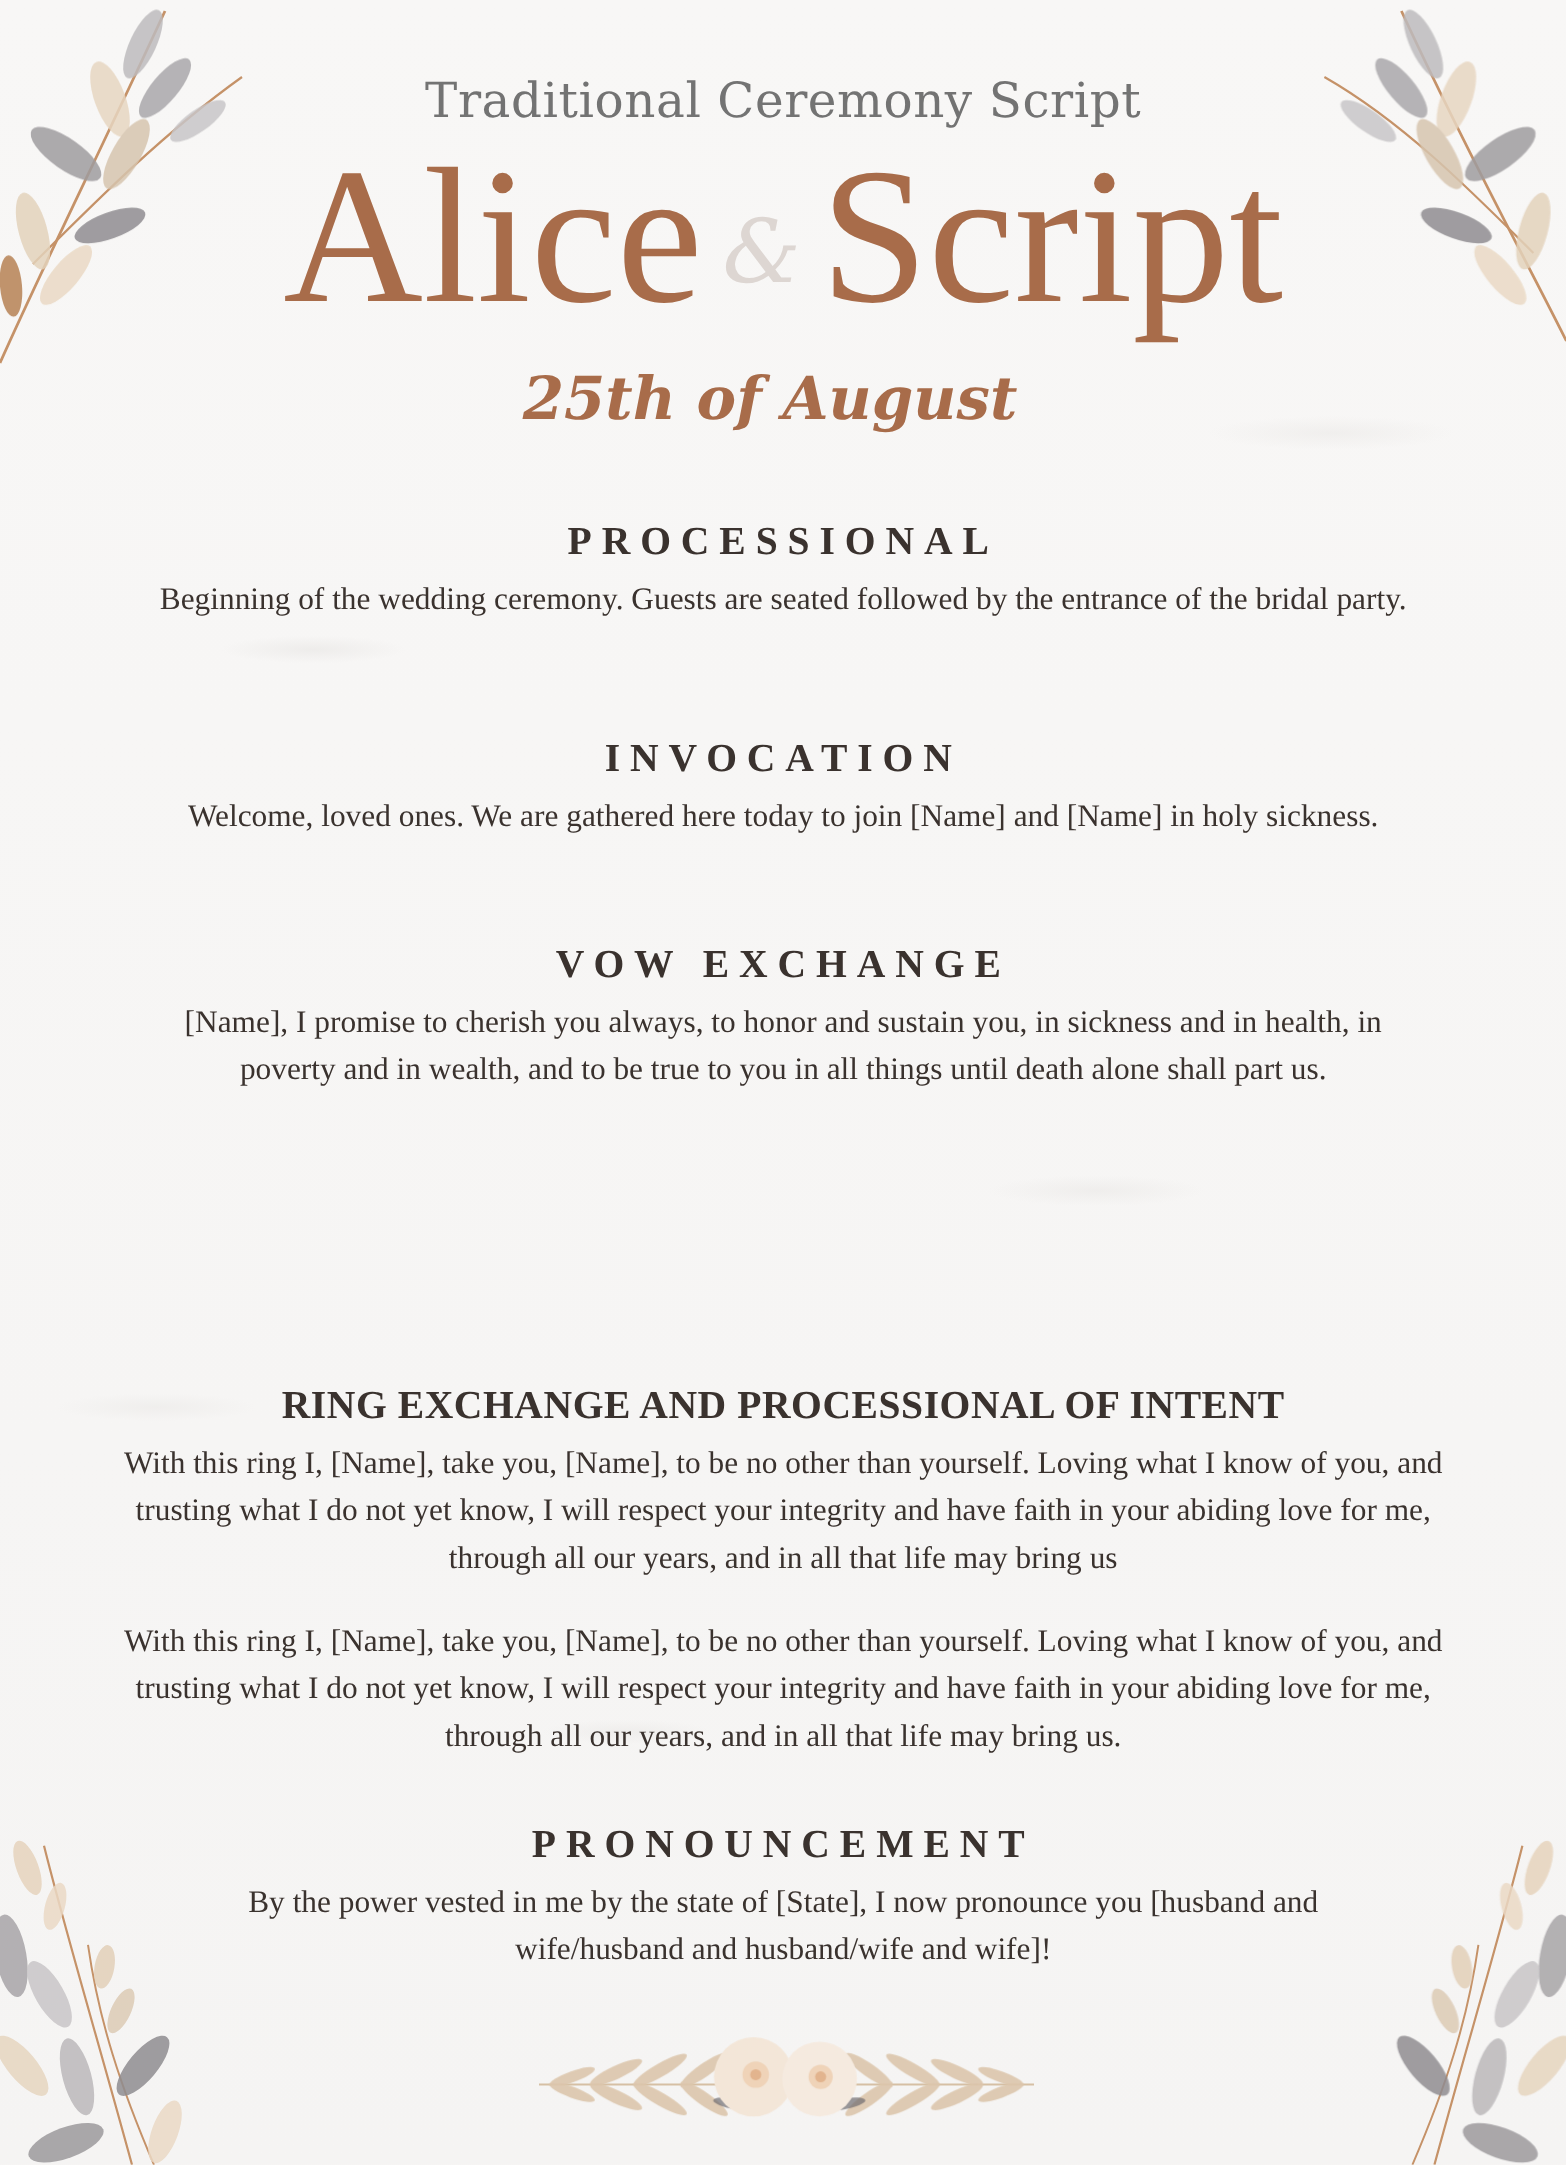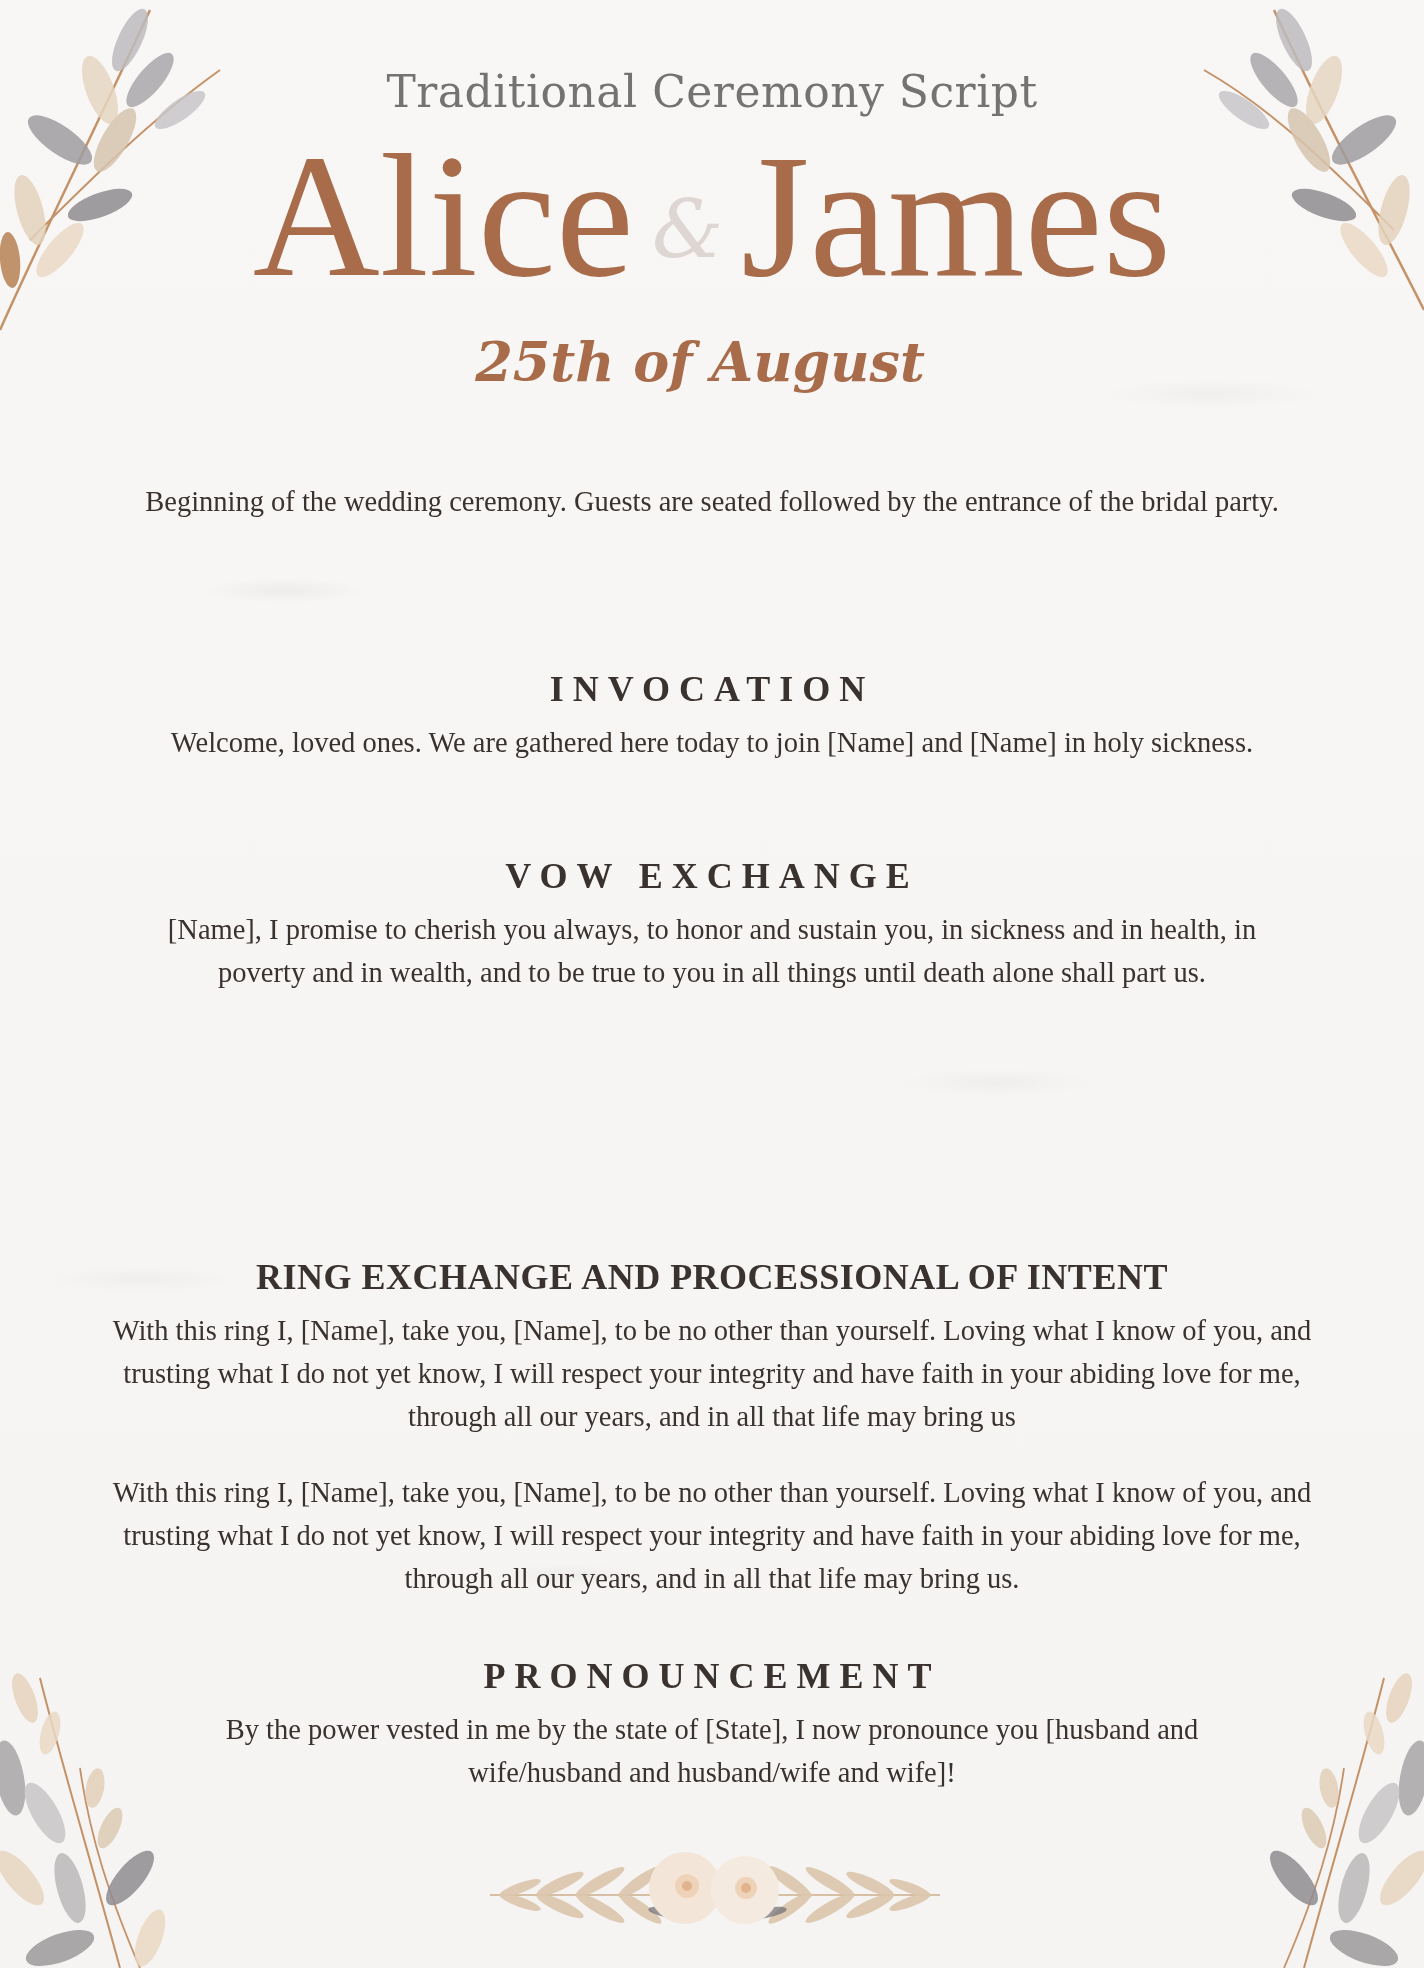--- a/index.html
+++ b/index.html
@@ -174,25 +174,26 @@
   <circle cx="265" cy="60" r="34" fill="#f5eadf"></circle>
   <circle cx="207" cy="56" r="12" fill="#efd3b8"></circle>
   <circle cx="266" cy="58" r="11" fill="#efd3b8"></circle>
   <circle cx="207" cy="56" r="5" fill="#e2b48e"></circle>
   <circle cx="266" cy="58" r="5" fill="#e2b48e"></circle>
 </svg>
 
 <div class="content">
   <div class="subtitle">Traditional Ceremony Script</div>
   <div class="names">
-    <span>Alice</span><span class="amp">&amp;</span><span>James</span>
+    <span>Alice</span><span class="amp">&amp;</span><span>Script</span>
   </div>
   <div class="date">25th of August</div>
 
   <div class="section" style="top:470px">
+    <h2 class="heading">PROCESSIONAL</h2>
     <p class="para" style="width:1140px">Beginning of the wedding ceremony. Guests are seated  followed by the entrance of the bridal party.</p>
   </div>
 
   <div class="section" style="top:667px">
     <h2 class="heading">INVOCATION</h2>
     <p class="para" style="width:1110px">Welcome, loved ones. We are gathered here today to join [Name] and [Name] in holy sickness.</p>
   </div>
 
   <div class="section" style="top:854px">
     <h2 class="heading">VOW EXCHANGE</h2>

